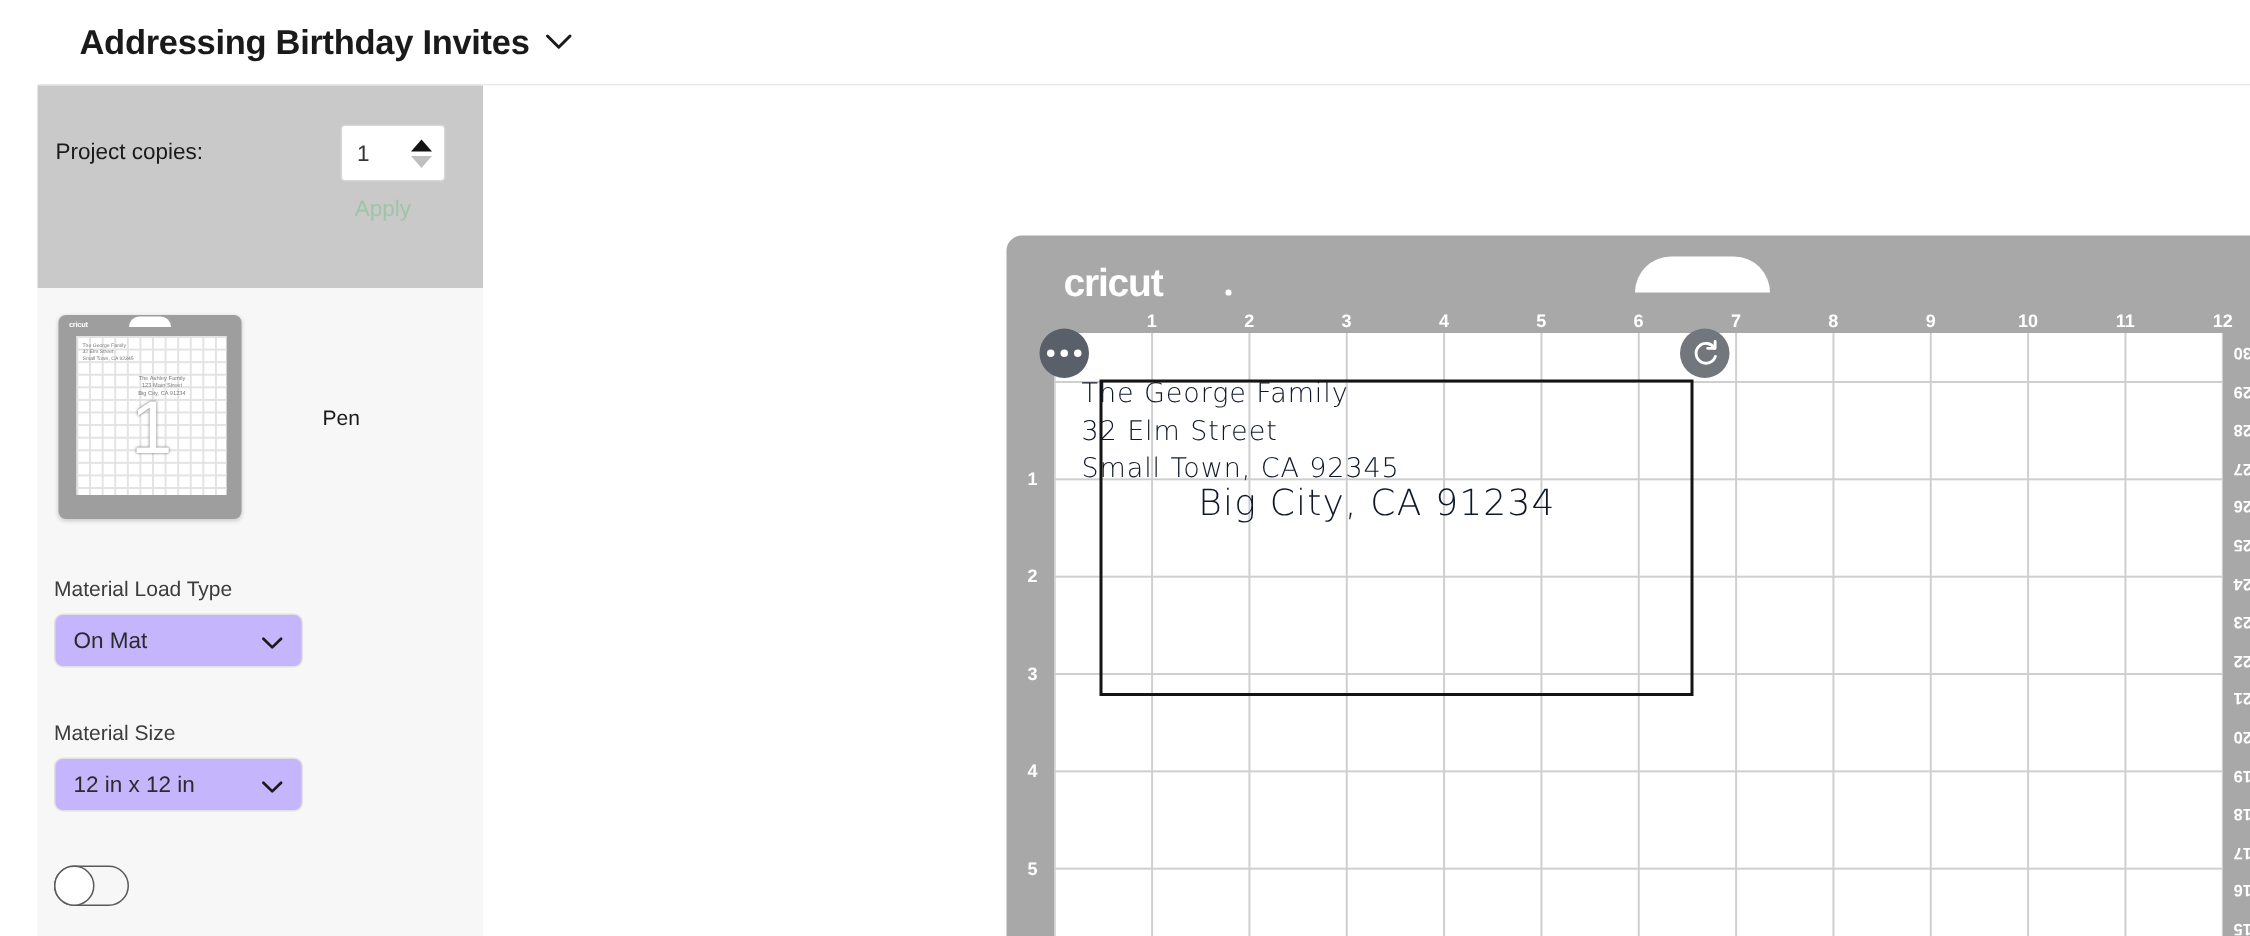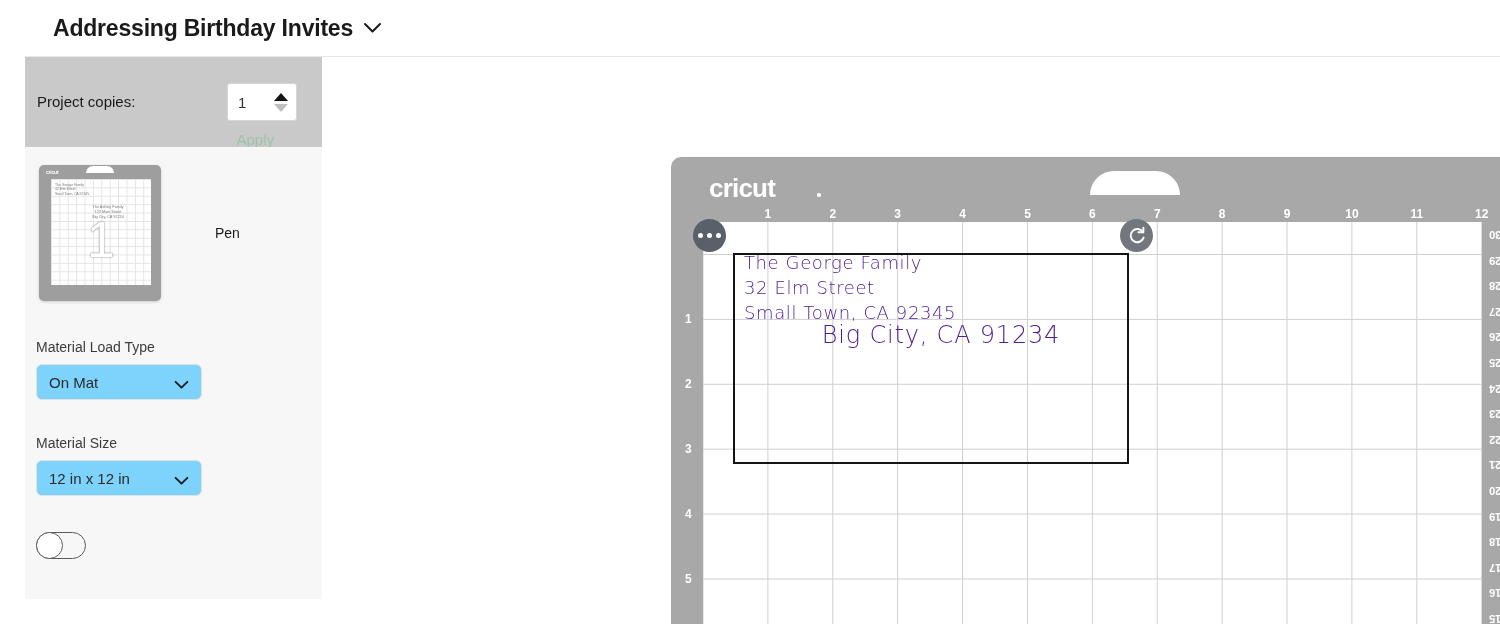--- a/index.html
+++ b/index.html
@@ -19,21 +19,21 @@
   }
   #project-title-wrap { display: flex; align-items: center; margin-left: 28px; }
   #project-title {
     font-size: 23px; font-weight: 700; color: #1a1a1a; letter-spacing: -0.2px;
   }
   #title-chevron { margin-left: 10px; display: flex; align-items: center; }
 
   
   #sidebar { position: absolute; left: 0; top: 57px; width: 297px; height: 567px; }
   #copies-panel {
-    position: relative; width: 297px; height: 90px;
+    position: relative; width: 297px; height: 135px;
     background: #c9c9c9;
     padding: 26px 24px 0 12px;
   }
   #copies-row { display: flex; align-items: flex-start; justify-content: space-between; }
   #copies-label { font-size: 15px; color: #1a1a1a; padding-top: 10px; }
   #copies-stepper {
     width: 70px; height: 38px; background: #ffffff; border: 1px solid #d6d6d6;
     border-radius: 3px; display: flex; align-items: center;
     justify-content: space-between; padding: 0 8px 0 10px; margin-right: 1px;
   }
@@ -85,21 +85,21 @@
   #thumb-number {
     position: absolute; left: 0; top: 36px; width: 100px; text-align: center;
     font-size: 50px; font-weight: 300; color: #ffffff; line-height: 50px;
     text-shadow: 0 0 2px rgba(120,120,120,0.85), 0 0 1px rgba(120,120,120,0.9);
   }
   #tool-label { font-size: 14px; color: #1a1a1a; margin-left: 54px; }
 
   .field-group { padding: 0 0 0 11px; }
   .field-label { font-size: 14px; color: #3c3c3c; margin-bottom: 9px; }
   .select-box {
-    position: relative; width: 166px; height: 36px; background: #7dd3fc;
+    position: relative; width: 166px; height: 36px; background: #c4b5fd;
     border: 1px solid #e0e0e0; border-radius: 6px; display: flex;
     align-items: center; padding: 0 12px; cursor: pointer;
   }
   .select-value { font-size: 15px; color: #2b2b2b; }
   .select-chevron { position: absolute; right: 12px; top: 11px; }
 
   #mirror-row { display: flex; align-items: center; gap: 7px; }
   #mirror-label { font-size: 14px; color: #3c3c3c; }
   #info-icon {
     width: 16px; height: 16px; border: 1.4px solid #555; border-radius: 50%;
@@ -167,22 +167,22 @@
   #btn-rotate {
     position: absolute; left: 449px; top: 62px; width: 33px; height: 33px;
     border-radius: 50%; background: #72777e; display: flex; align-items: center;
     justify-content: center; cursor: pointer; z-index: 6;
   }
   #selection-box {
     position: absolute; left: 62px; top: 96px; width: 396px; height: 211px;
     border: 2.5px solid #141414; z-index: 5;
   }
   #design-text {
-    position: absolute; left: 71px; top: 95px; width: 400px; height: 215px;
-    z-index: 4; color: #4c1d95;
+    position: absolute; left: 48px; top: 95px; width: 400px; height: 215px;
+    z-index: 4; color: #0f172a;
     font-family: "DejaVu Sans", sans-serif; font-weight: 300;
   }
   #addr-return {
     position: absolute; left: 2px; top: -2px; font-size: 18px; line-height: 25px;
     letter-spacing: 0.6px; white-space: pre;
   }
   #addr-main {
     position: absolute; left: 0; top: 66px; width: 398px; text-align: center;
   }
   #addr-name { font-size: 30px; line-height: 38px; letter-spacing: 0.6px; }

